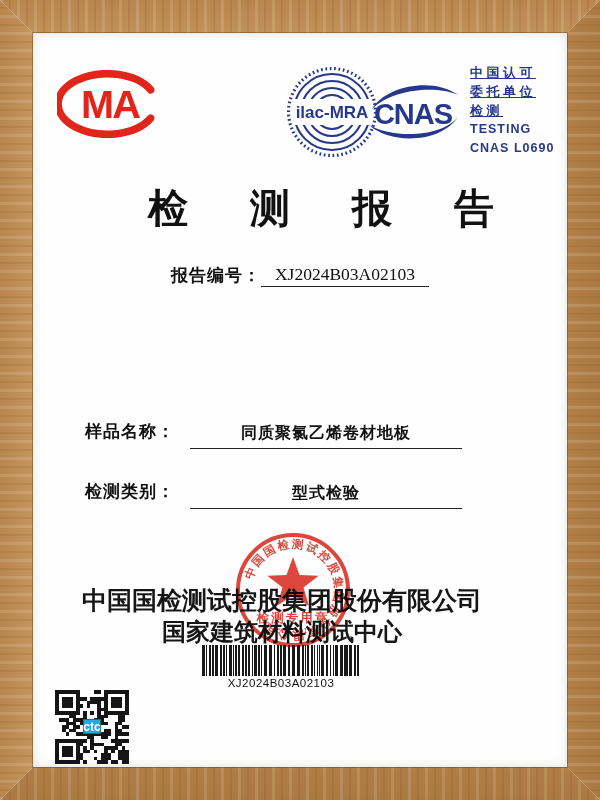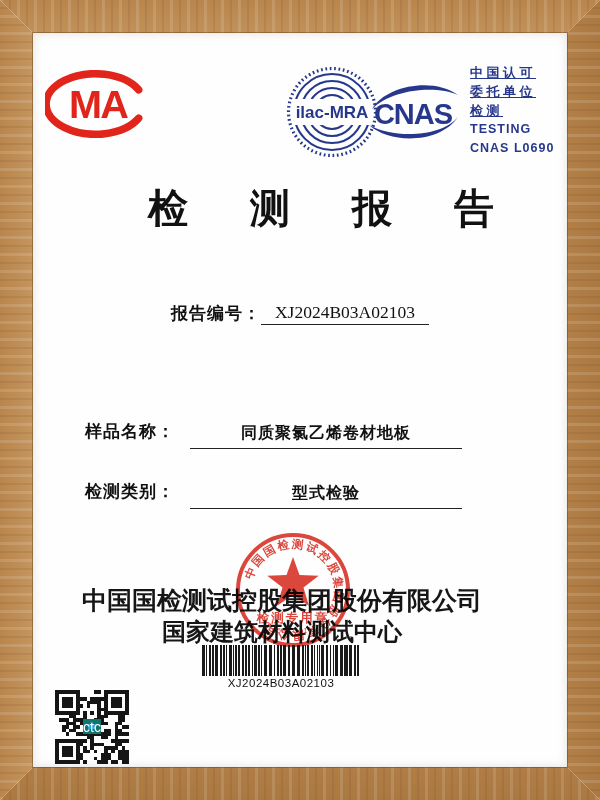--- a/index.html
+++ b/index.html
@@ -22,36 +22,36 @@
   .strip.top    { clip-path:polygon(0 0,600px 0,567px 33px,33px 33px); }
   .strip.bottom { clip-path:polygon(33px 767px,567px 767px,600px 800px,0 800px); }
   .strip.left   { clip-path:polygon(0 0,33px 33px,33px 767px,0 800px); }
   .strip.right  { clip-path:polygon(600px 0,600px 800px,567px 767px,567px 33px); }
 
   
   .paper { position:absolute; left:33px; top:33px; width:534px; height:734px; background:#fefefe;
     box-shadow: 0 0 0 1px rgba(96,60,22,.45), inset 0 0 10px rgba(70,40,10,.14); }
 
   
-  .cma-block { position:absolute; left:12px; top:37px; width:120px; }
+  .cma-block { position:absolute; left:24px; top:37px; width:120px; }
   .cma-code { position:absolute; left:10px; top:105px; width:140px; text-align:center;
     color:var(--red,#e1251b); font-weight:700; font-size:15px; letter-spacing:1.6px; font-family:"Liberation Sans",sans-serif; }
   .ilac-svg { position:absolute; left:253px; top:33px; }
   .cnas-svg { position:absolute; left:333px; top:49px; }
   .acc-text { position:absolute; left:437px; top:30px; color:var(--navy,#283a8e); }
   .acc-text .zh { font-size:13px; font-weight:700; letter-spacing:3.5px; line-height:19px; font-family:"Liberation Serif",serif;text-decoration:underline; }
   .acc-text .en { font-size:12.5px; font-weight:700; letter-spacing:1px; line-height:19px; }
 
   
   .title-row { position:absolute; left:0; top:148px; width:576px; display:flex; justify-content:center; }
   .title { font-family:"Liberation Serif","DejaVu Serif",serif; font-weight:900; font-size:40px; color:#111;
     letter-spacing:62px; margin-right:-62px; white-space:nowrap; }
 
   
-  .repno-row { position:absolute; left:0; top:231px; width:534px; display:flex; justify-content:center; align-items:flex-end;margin-top:38px; }
+  .repno-row { position:absolute; left:0; top:231px; width:534px; display:flex; justify-content:center; align-items:flex-end; }
   .repno-label { font-family:"Liberation Serif",serif; font-weight:800; font-size:17px; color:#111; letter-spacing:1px; }
   .repno-value { font-family:"Liberation Serif","DejaVu Serif",serif; font-size:17.5px; color:#111;
     border-bottom:1.6px solid #222; padding:0 14px 1px 14px; }
 
   
   .field-row { position:absolute; left:0; width:534px; height:34px; }
   .field-row .flabel { position:absolute; left:52px; bottom:6px; font-family:"Liberation Serif",serif;
     font-weight:800; font-size:17px; color:#111; letter-spacing:1px; }
   .field-row .fline { position:absolute; left:157px; bottom:0; width:272px; border-bottom:1.6px solid #222;
     text-align:center; font-family:"Liberation Serif",serif; font-weight:600; font-size:16px; color:#111;
@@ -69,22 +69,22 @@
 
   
   .barcode { position:absolute; left:169px; top:612px; width:158px; height:31px; display:flex; align-items:stretch; }
   .barcode span { display:inline-block; background:#1a1a1a; height:100%; }
   .barcode-text { position:absolute; left:169px; top:644px; width:158px; text-align:center;
     font-size:11.5px; color:#111; letter-spacing:.5px; }
 
   
   .qr-wrap { position:absolute; left:22px; top:657px; width:74px; height:74px; }
   .qr-badge { position:absolute; left:28px; top:29px; width:18px; height:15px; background:var(--ctc-blue,#29a6df);
-    color:#fff; font-weight:400; font-size:14px; display:flex; align-items:center; justify-content:center;
-    border:5px solid #0f766e; }
+    color:#fff; font-weight:700; font-size:12px; display:flex; align-items:center; justify-content:center;
+    border:1px solid #0f766e; }
 </style>
 </head>
 <body>
 
 <div class="frame">
   <div class="strip top grain-h"></div>
   <div class="strip bottom grain-h"></div>
   <div class="strip left grain-v"></div>
   <div class="strip right grain-v"></div>
 </div>

